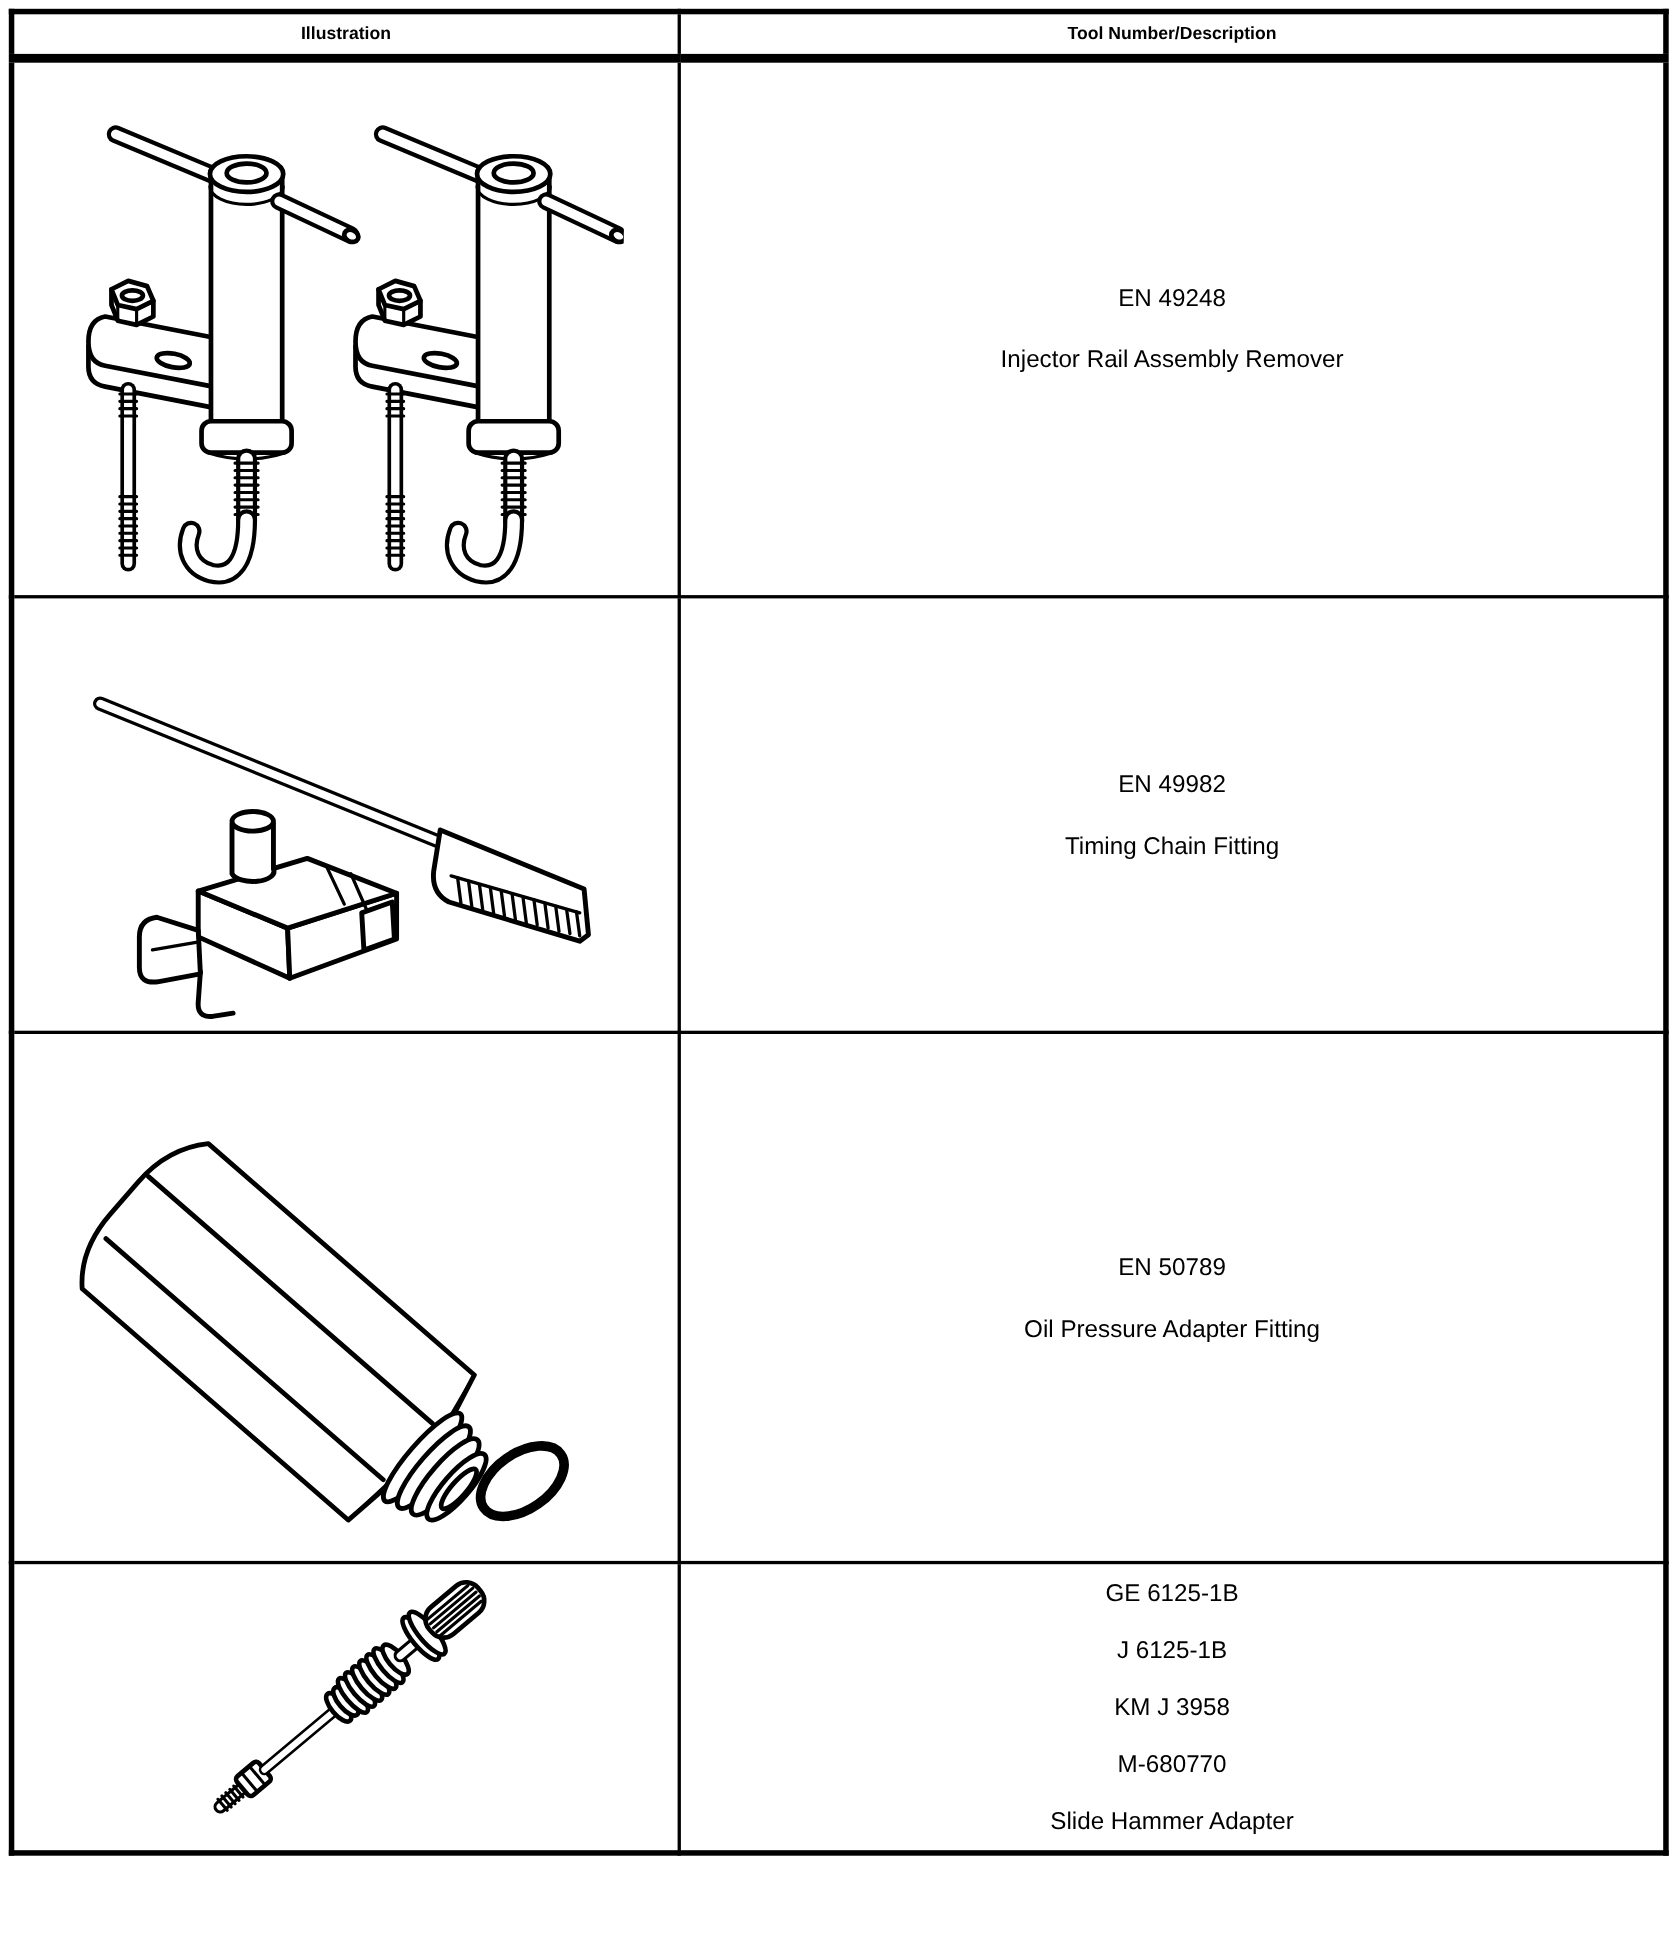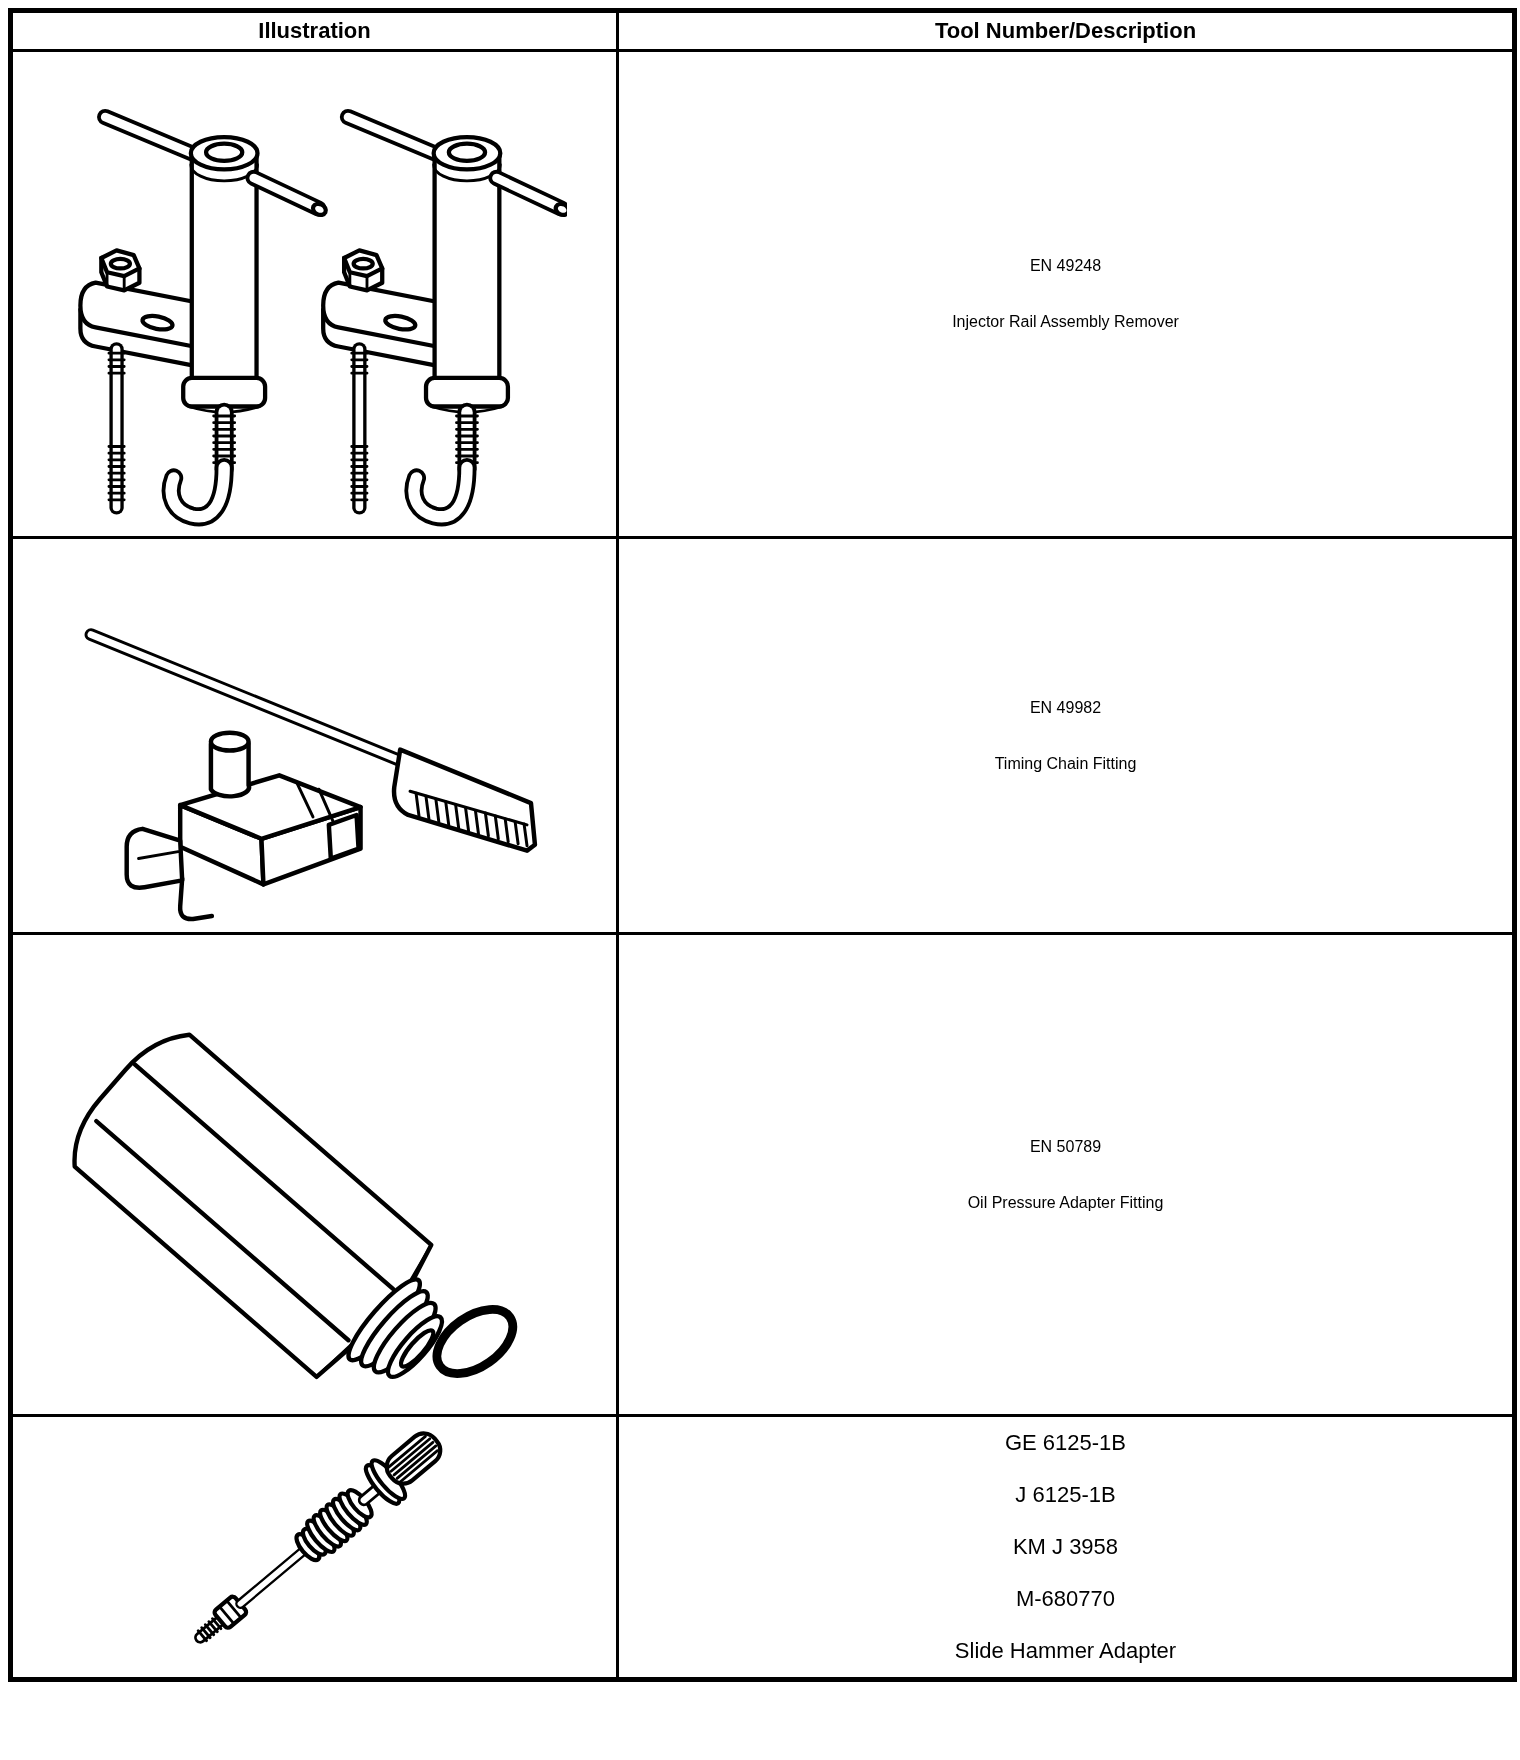--- a/index.html
+++ b/index.html
@@ -4,28 +4,28 @@
 <style>
   html,body{margin:0;padding:0;background:#ffffff;}
   body{width:1520px;height:1760px;position:relative;font-family:"Liberation Sans",sans-serif;color:#000;}
   table.tools{
     position:absolute;left:8px;top:8px;width:1504px;
     border-collapse:collapse;table-layout:fixed;background:#fff;
     border:5px solid #000;
   }
   table.tools th, table.tools td{border:3px solid #000;padding:0;background:#fff;}
   table.tools thead th{
-    height:36px;font-size:22px;font-weight:bold;text-align:center;vertical-align:middle;
-    border-bottom:3px solid #000000;
+    height:36px;font-size:16px;font-weight:bold;text-align:center;vertical-align:middle;
+    border-bottom:8px solid #000000;
   }
   td.ill-cell{vertical-align:top;}
   td.desc-cell{vertical-align:middle;}
   .lines{display:flex;flex-direction:column;justify-content:center;align-items:center;width:100%;}
   .h-r1{height:478px}.h-r2{height:393px}.h-r3{height:479px}.h-r4{height:260px}
-  .line{font-size:16px;line-height:56px;height:56px;text-align:center;white-space:nowrap;}
+  .line{font-size:22px;line-height:56px;height:56px;text-align:center;white-space:nowrap;}
   .line-sm{font-size:22px;line-height:52px;height:52px;white-space:nowrap;}
   .art{display:block;}
   .art-1{margin:46px 0 0 54px;}
   .art-2{margin:56px 0 0 50px;}
   .art-3{margin:20px 0 0 46px;}
   .art-4{margin:6px auto 0 auto;}
   svg .oln{stroke:#000;stroke-width:4.5;fill:none;stroke-linecap:round;stroke-linejoin:round;}
   svg .fw{stroke:#000;stroke-width:4.5;fill:#fff;stroke-linecap:round;stroke-linejoin:round;}
   svg .thin{stroke:#000;stroke-width:3;fill:none;stroke-linecap:round;}
   svg .rodB{stroke:#000;fill:none;stroke-linecap:round;stroke-linejoin:round;}

